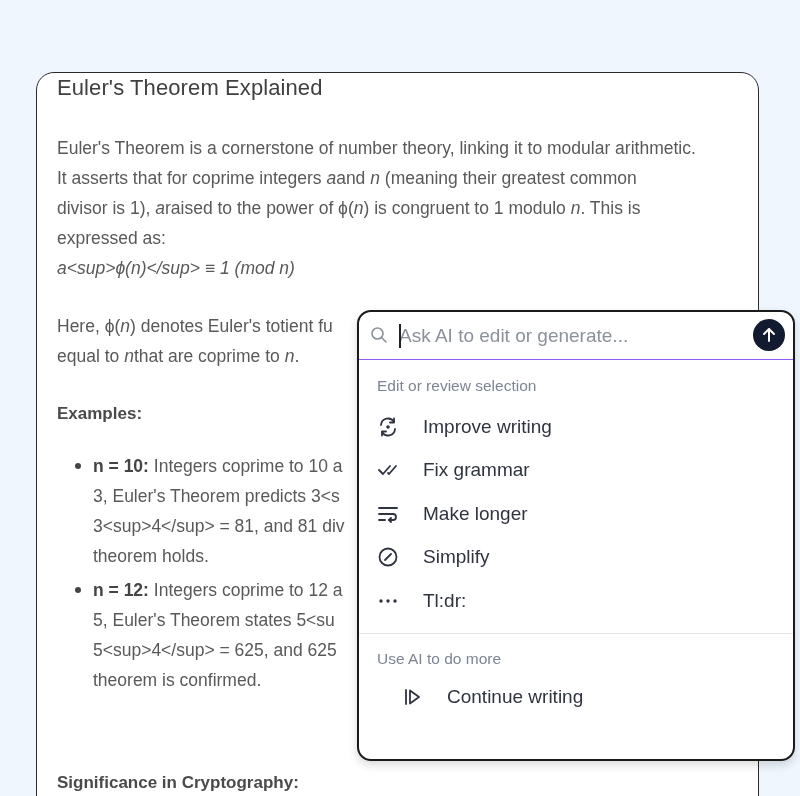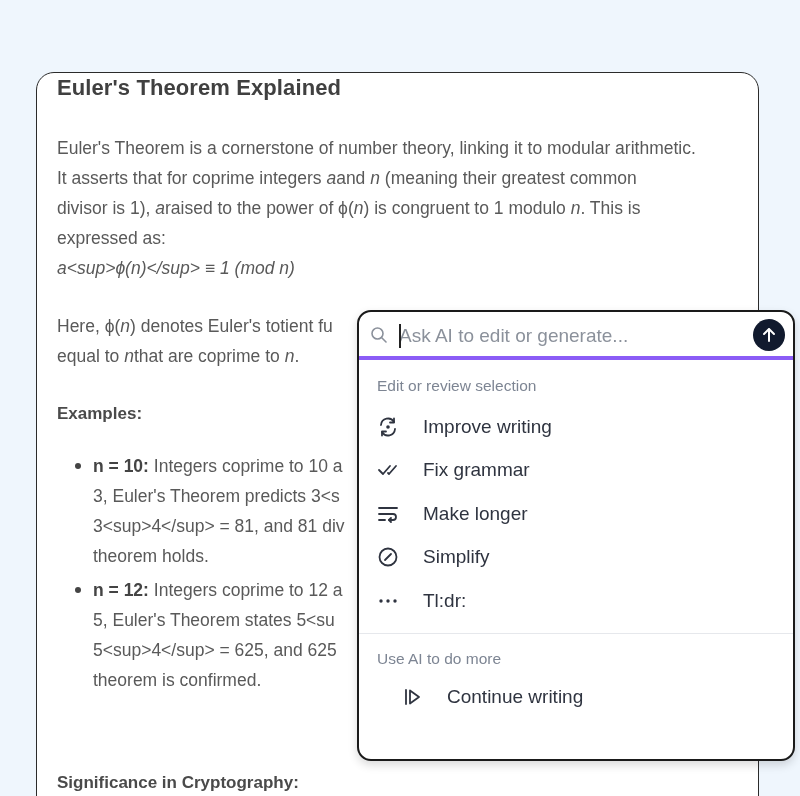--- a/index.html
+++ b/index.html
@@ -16,21 +16,21 @@
     left: 36px; top: 72px;
     width: 723px; height: 760px;
     background: #ffffff;
     border: 1.5px solid #2b2b2b;
     border-radius: 18px;
     padding: 0 0 0 20px;
     color: #5a5a5a;
   }
   .doc-title {
     position: absolute; left: 20px; top: 2px;
-    font-size: 22px; font-weight: bold; color: #404040;
+    font-size: 22px; font-weight: normal; color: #404040;
     letter-spacing: 0.1px;
   }
   .doc-body {
     position: absolute; left: 20px; top: 60px; width: 700px;
     font-size: 17.5px; line-height: 30px; color: #595959;
   }
   .para { margin: 0; }
   .para + .para { margin-top: 0; }
   .formula { font-style: italic; margin-top: 28px; }
   .gap { height: 28px; }
@@ -57,21 +57,21 @@
     width: 438px; height: 451px;
     background: #ffffff;
     border: 2px solid #1a1a1a;
     border-radius: 14px;
     box-shadow: 0 4px 10px rgba(0,0,0,0.15);
     overflow: hidden;
   }
   .ai-search {
     position: relative; height: 48px;
     display: flex; align-items: center;
-    border-bottom: 4px solid #8b5cf6;
+    border-bottom: 1px solid #8b5cf6;
   }
   .search-icon { position: absolute; left: 10px; top: 13px; width: 20px; height: 20px; }
   .ai-input {
     position: absolute; left: 40px; top: 10px;
     width: 340px; height: 28px;
     border: none; outline: none;
     font-family: "Liberation Sans", sans-serif;
     font-size: 19px; color: #333;
     background: transparent;
   }

